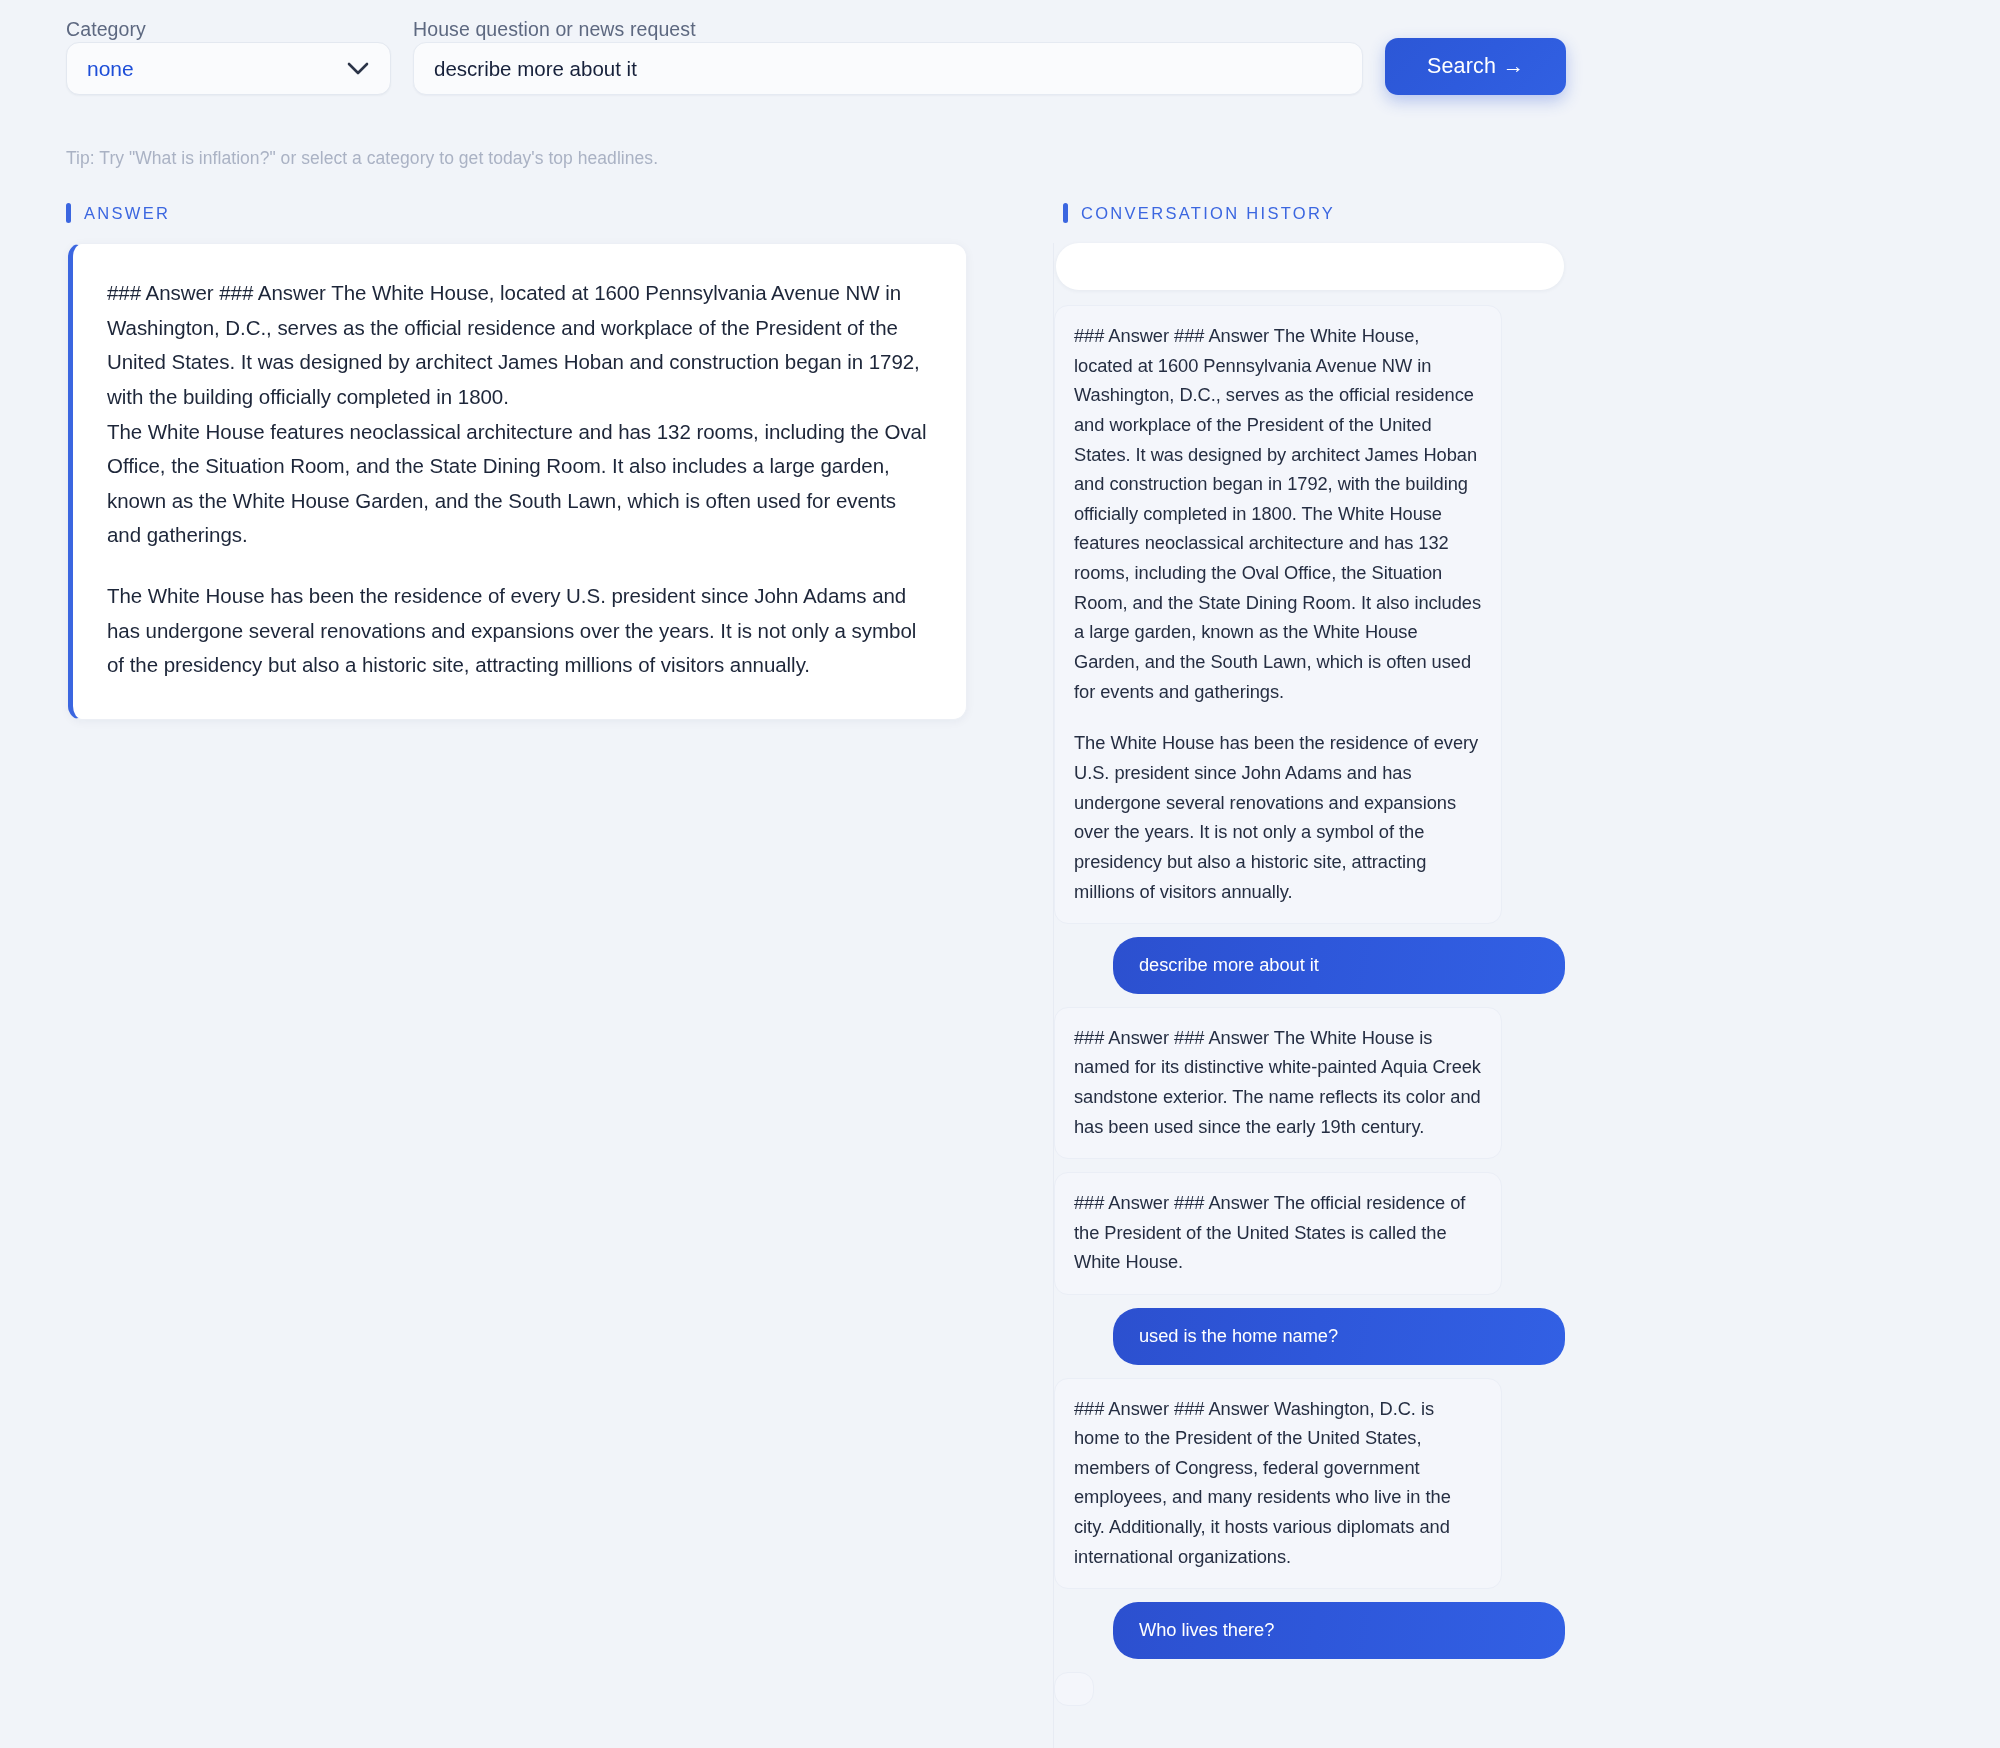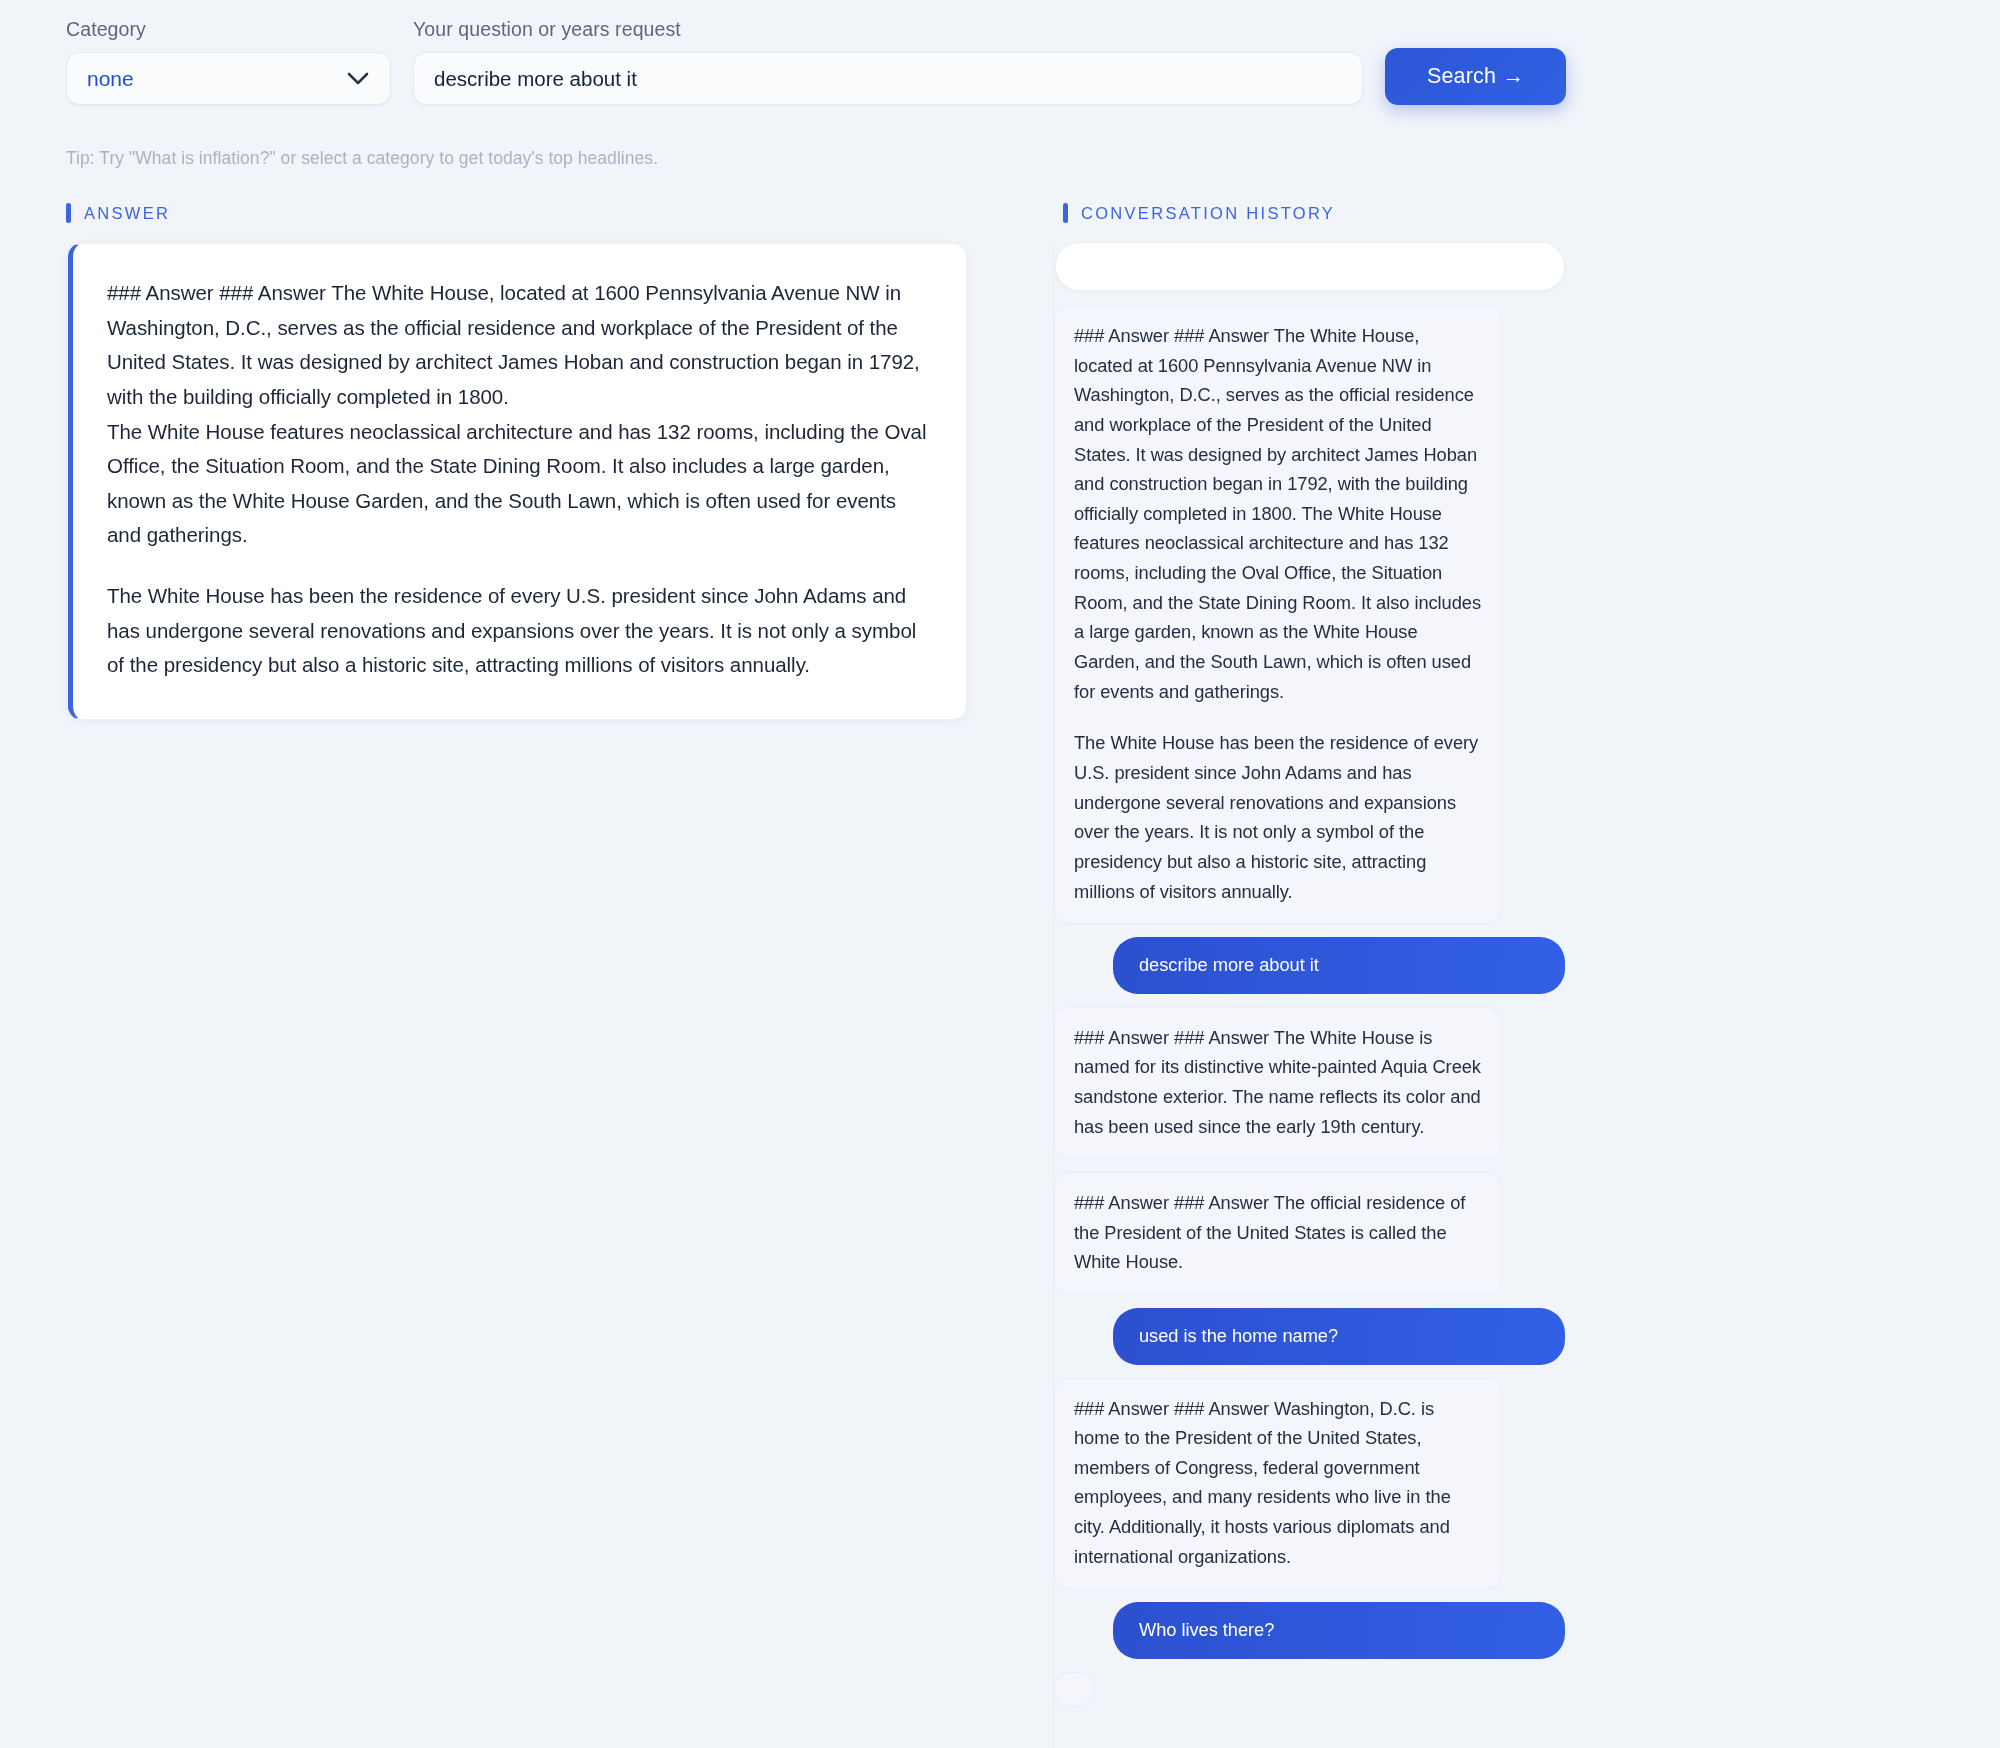--- a/index.html
+++ b/index.html
@@ -22,21 +22,21 @@
     left: 66px; top: 18px;
     width: 1510px;
     display: flex;
     align-items: flex-end;
     gap: 22px;
   }
   .field { display: flex; flex-direction: column; }
   .field-label {
     font-size: 19.5px;
     color: #5d6880;
-    margin-bottom: 11px;
+    margin-bottom: 1px;
     letter-spacing: 0.1px;
   }
   .select-wrap {
     position: relative;
     width: 325px;
   }
   .select-box {
     width: 325px; height: 53px;
     background: #fafbfd;
     border: 1px solid #e3e8f0;
@@ -196,21 +196,21 @@
         <div class="select-box">none</div>
         <span class="chev">
           <svg width="22" height="14" viewBox="0 0 22 14">
             <path d="M2 2 L11 11 L20 2" fill="none" stroke="#2b3448" stroke-width="2.6" stroke-linecap="round" stroke-linejoin="round"></path>
           </svg>
         </span>
       </div>
     </div>
 
     <div class="field">
-      <div class="field-label">Your question or years request</div>
+      <div class="field-label">House question or news request</div>
       <input class="q-input" type="text" value="describe more about it" style="">
     </div>
 
     <button class="search-btn">Search →</button>
   </div>
 
   <div class="tip">Tip: Try "What is inflation?" or select a category to get today's top headlines.</div>
 
   <div class="sect-head" id="answer-head">
     <span class="sect-bar"></span>

